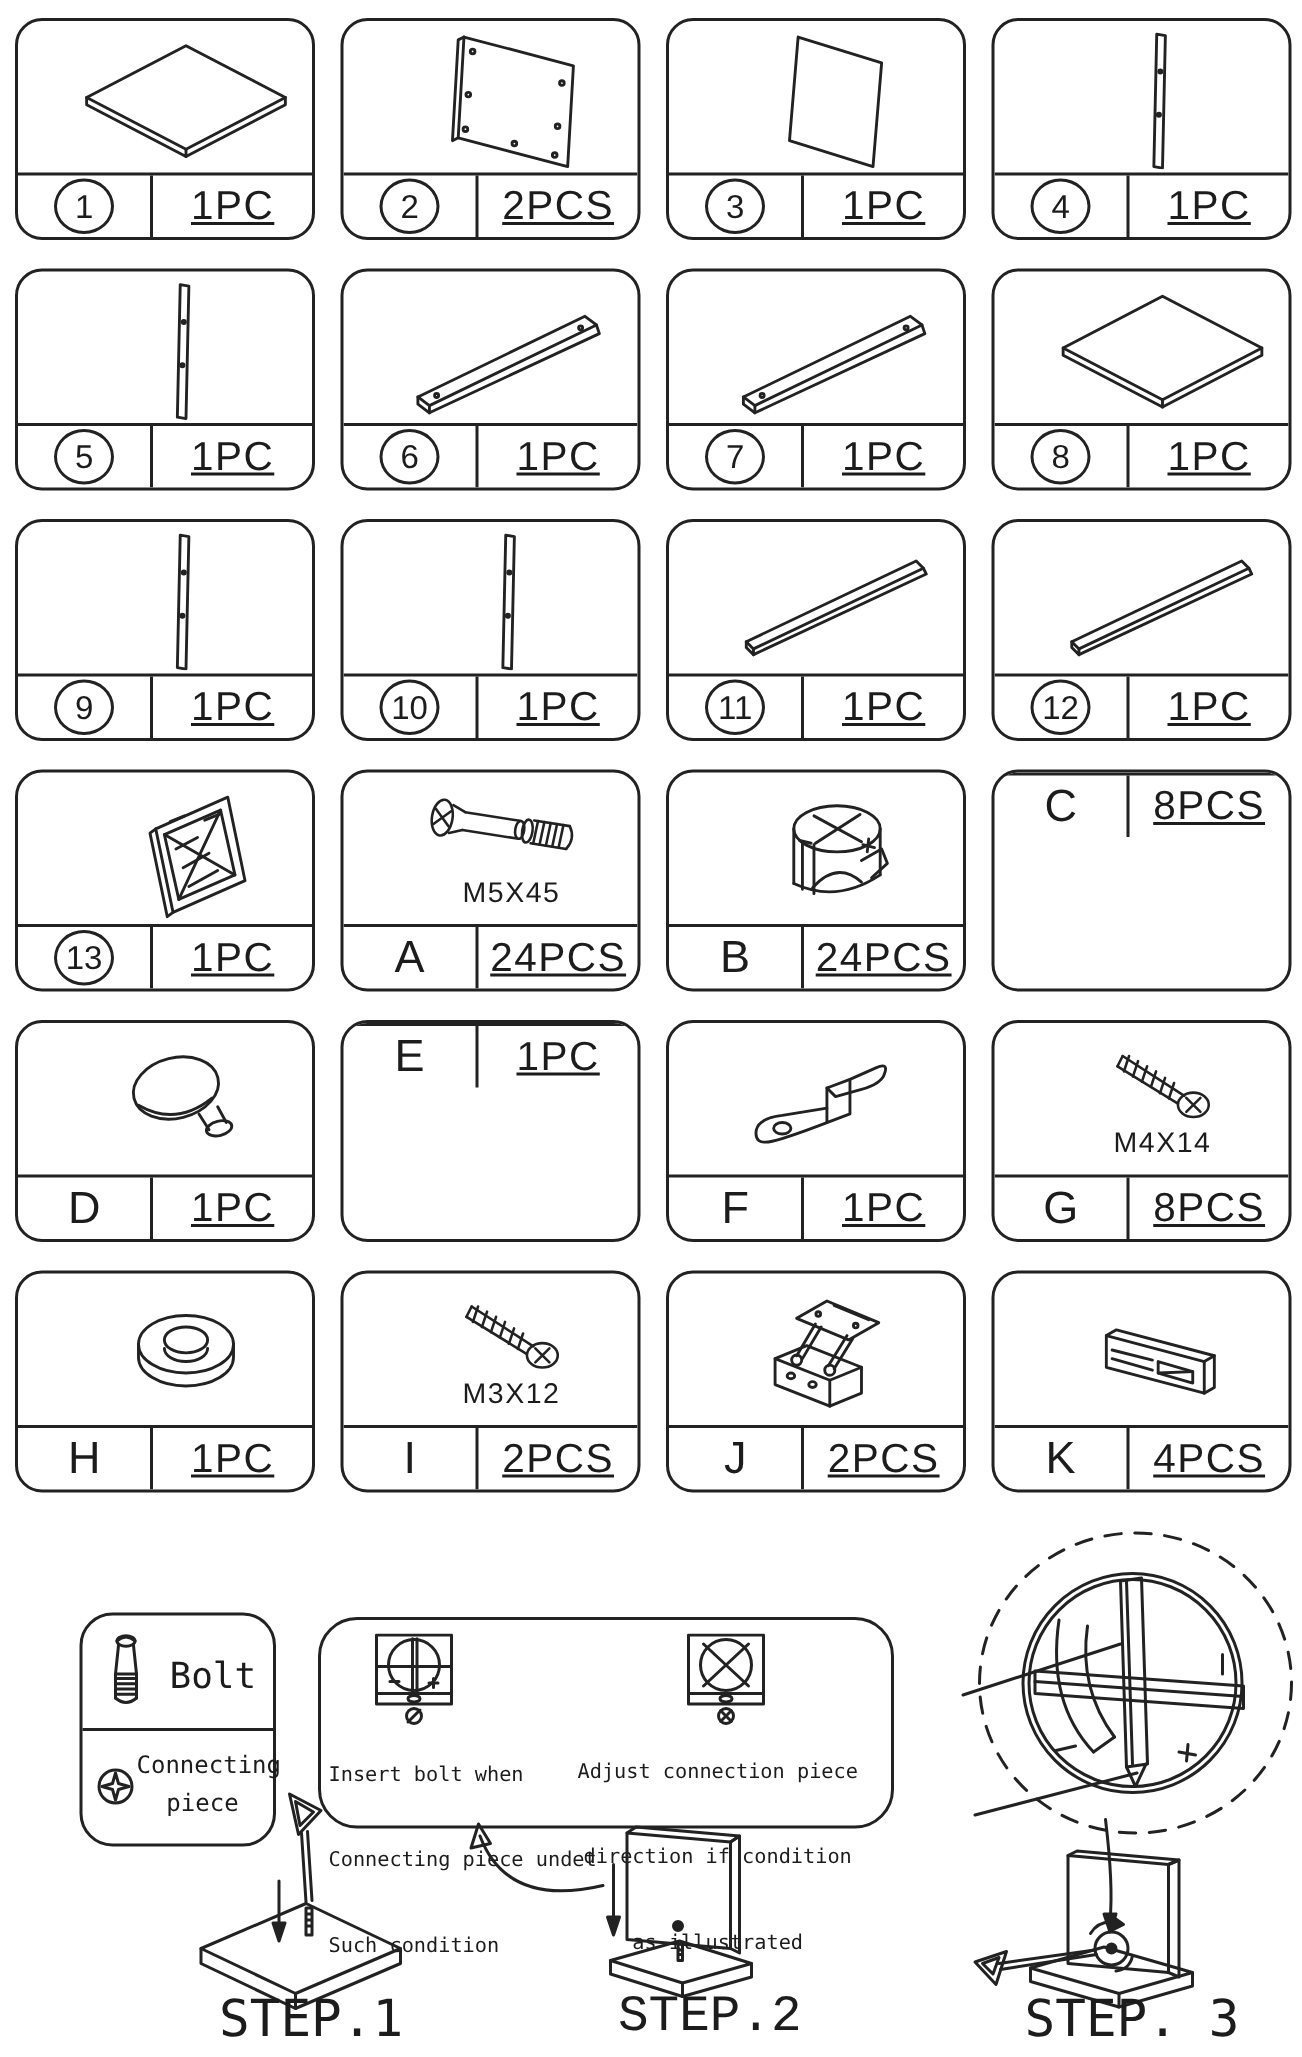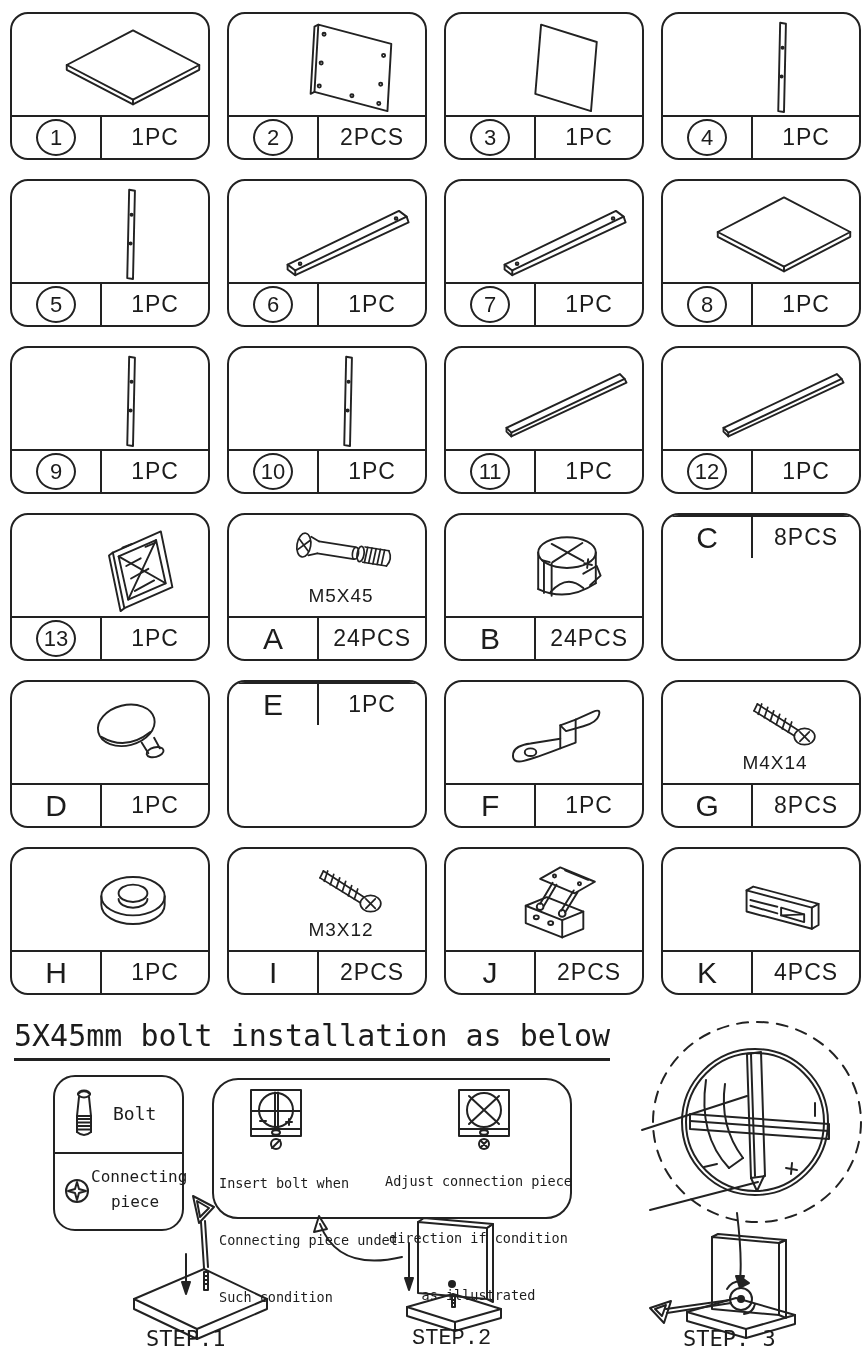--- a/index.html
+++ b/index.html
@@ -6,56 +6,56 @@
   .sheet{position:relative;width:868px;height:1371px;background:#ffffff;
          font-family:"Liberation Sans",sans-serif;color:#1c1c1c;overflow:hidden;}
   svg{display:block;}
   .stroke{fill:none;stroke:#222;stroke-width:2;stroke-linecap:round;stroke-linejoin:round;}
   
   .grid{position:absolute;left:10px;top:12px;display:grid;
         grid-template-columns:repeat(4,200px);grid-auto-rows:148px;
         column-gap:17px;row-gap:19px;}
   .cell{border:2.5px solid #222;border-radius:18px;background:#fff;
         display:flex;flex-direction:column;overflow:hidden;}
-  .img{flex:1;display:flex;flex-direction:column;justify-content:center;min-height:0;padding-left:28px;}
+  .img{flex:1;display:flex;flex-direction:column;align-items:center;justify-content:center;min-height:0;padding-left:28px;}
   .part-svg{width:186px;}
   .tall{height:96px;}
   .short{height:60px;}
   .size{font-size:19px;letter-spacing:1px;text-align:center;margin-top:1px;line-height:20px;}
   .labelbar{height:41px;border-top:2.5px solid #222;display:flex;flex:none;}
   .id-box{width:45%;border-right:2.5px solid #222;display:flex;align-items:center;justify-content:center;}
   .qty-box{flex:1;display:flex;align-items:center;justify-content:center;
-           font-size:23px;letter-spacing:1px;}
+           font-size:27px;letter-spacing:1px;text-decoration:underline;}
   .badge{min-width:30px;height:33px;padding:0 3px;border:2.5px solid #222;border-radius:50%;
          display:inline-flex;align-items:center;justify-content:center;font-size:22px;}
   .letter{font-size:30px;}
   
   .bottom{position:absolute;left:0;top:1010px;width:868px;height:361px;
           font-family:"DejaVu Sans Mono",monospace;}
   .heading{position:absolute;left:14px;top:8px;font-size:30px;letter-spacing:0;
            border-bottom:3px solid #222;padding-bottom:5px;white-space:nowrap;}
   .legend{position:absolute;left:53px;top:65px;width:127px;height:152px;
           border:2px solid #222;border-radius:22px;background:#fff;}
   .legend-top{position:relative;height:75px;border-bottom:2px solid #222;}
   .legend-bot{position:relative;height:73px;}
   .legend-bolt{position:absolute;left:16px;top:11px;}
-  .legend-bolt-label{position:absolute;left:58px;top:26px;font-size:18px;}
+  .legend-bolt-label{position:absolute;left:58px;top:26px;font-size:24px;}
   .legend-conn{position:absolute;left:9px;top:24px;}
   .legend-conn-label{position:absolute;left:36px;top:10px;width:88px;
                      font-size:16px;line-height:25px;text-align:center;}
   .note{position:absolute;left:212px;top:68px;width:356px;height:137px;
-        border:2px solid #222;border-radius:26px;background:#fff;}
+        border:2px solid #222;border-radius:26px;background:#fff;padding-left:24px;}
   .diag{position:absolute;top:9px;}
   .diag-ok{left:36px;}
   .diag-bad{left:244px;}
   .note-text{position:absolute;font-size:13.5px;line-height:19px;white-space:pre;}
   .note-left{left:5px;top:56px;}
   .note-right{left:171px;top:54px;text-align:center;}
   .overlay{position:absolute;left:0;top:0;pointer-events:none;}
-  .step-label{position:absolute;top:316px;font-size:22px;white-space:nowrap;}
+  .step-label{position:absolute;top:316px;font-size:34px;white-space:nowrap;}
   .s1{left:146px;}.s2{left:412px;font-family:Liberation Mono, monospace;}.s3{left:683px;}
 </style>
 </head>
 <body>
 
 <div class="sheet">
 
 <svg width="0" height="0" style="position:absolute" aria-hidden="true">
 <defs>
 <symbol id="sym-panel-flat" viewBox="0 0 190 100">
@@ -588,21 +588,20 @@
             <span class="letter">K</span>
           </div>
           <div class="qty-box">4PCS</div>
         </div>
   </div>
 
 </div>
 
 <div class="bottom">
 
-  <div class="heading">5X45mm bolt installation as below</div>
 
   <div class="legend">
     <div class="legend-top">
       <svg class="legend-bolt" width="26" height="52" viewBox="0 0 26 52">
             <use href="#sym-legend-bolt"></use>
           </svg>
       <div class="legend-bolt-label">Bolt</div>
     </div>
     <div class="legend-bot">
       <svg class="legend-conn" width="26" height="26" viewBox="0 0 26 26">

